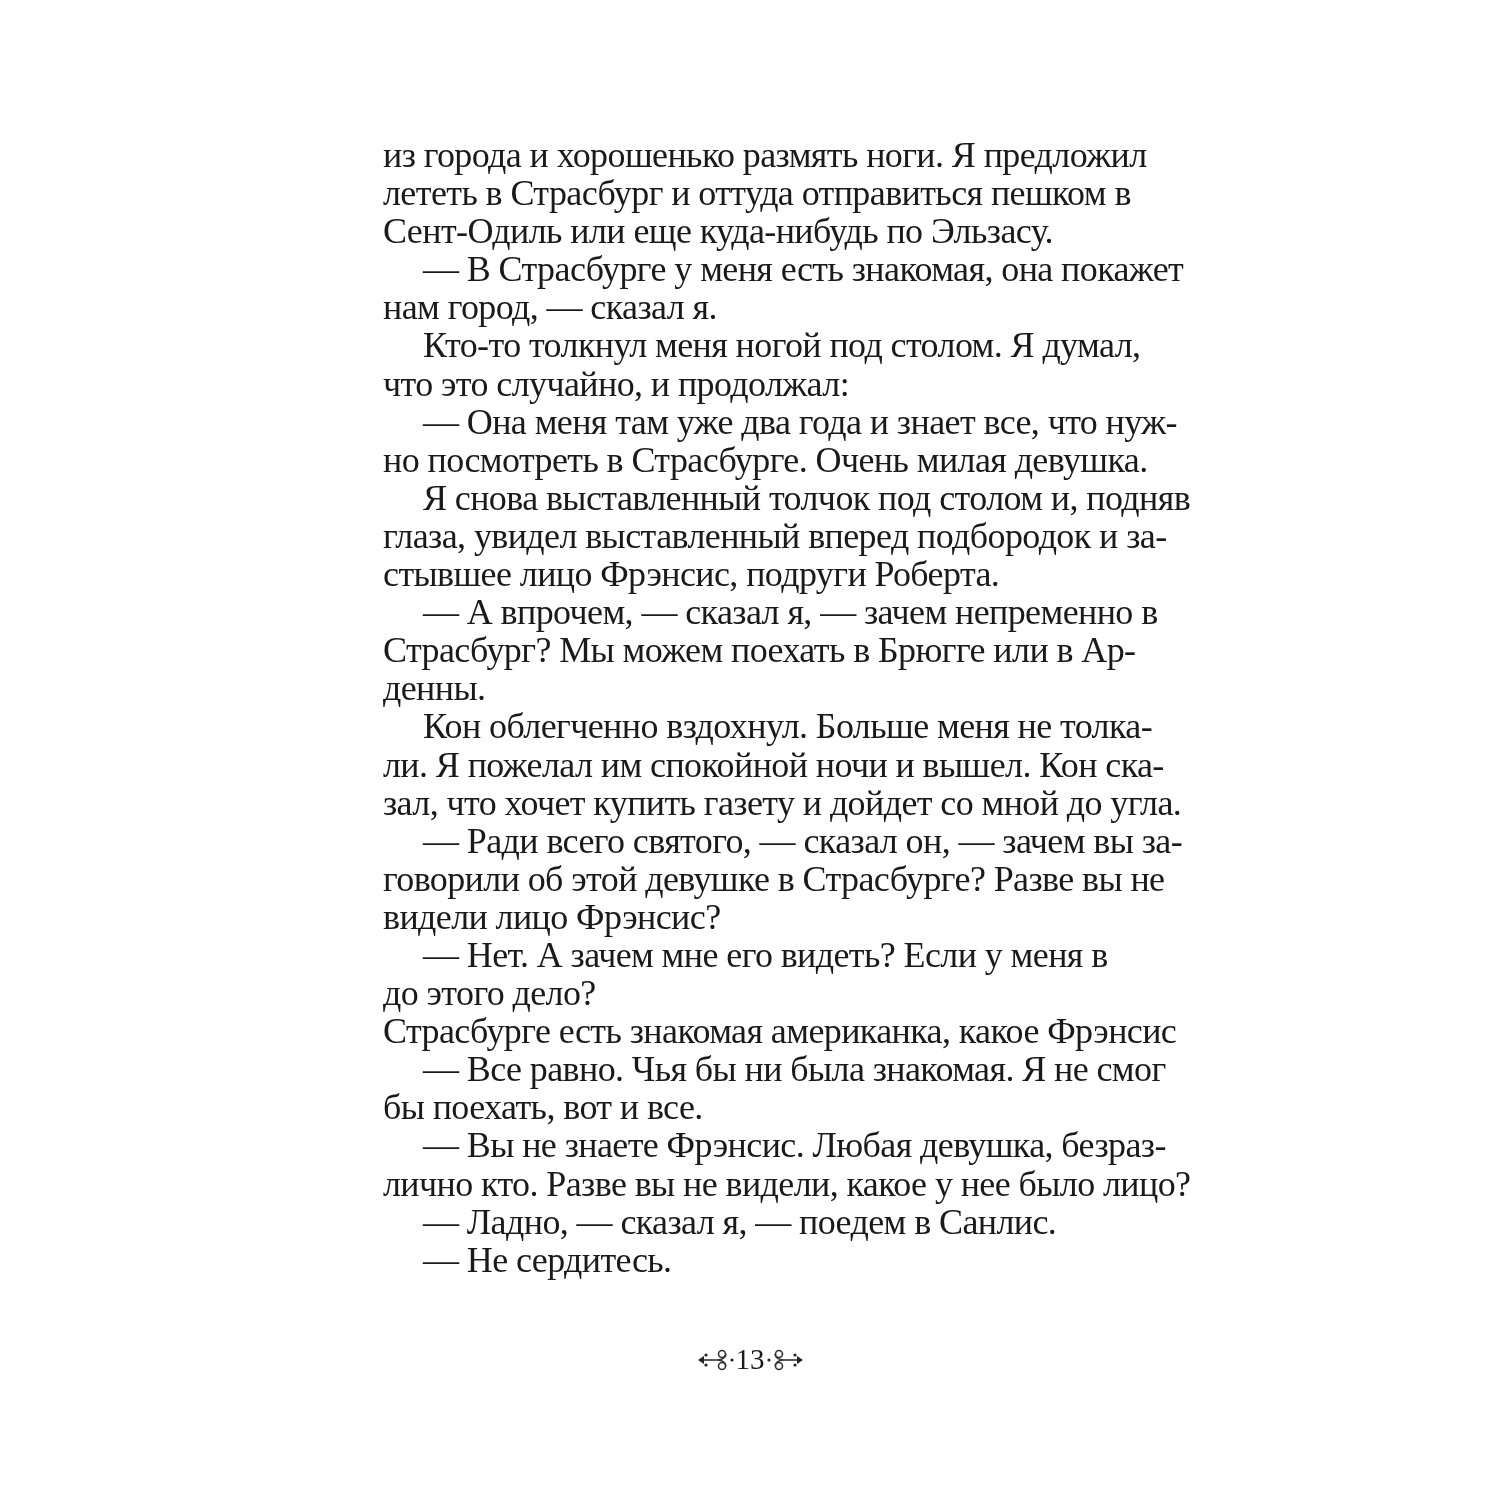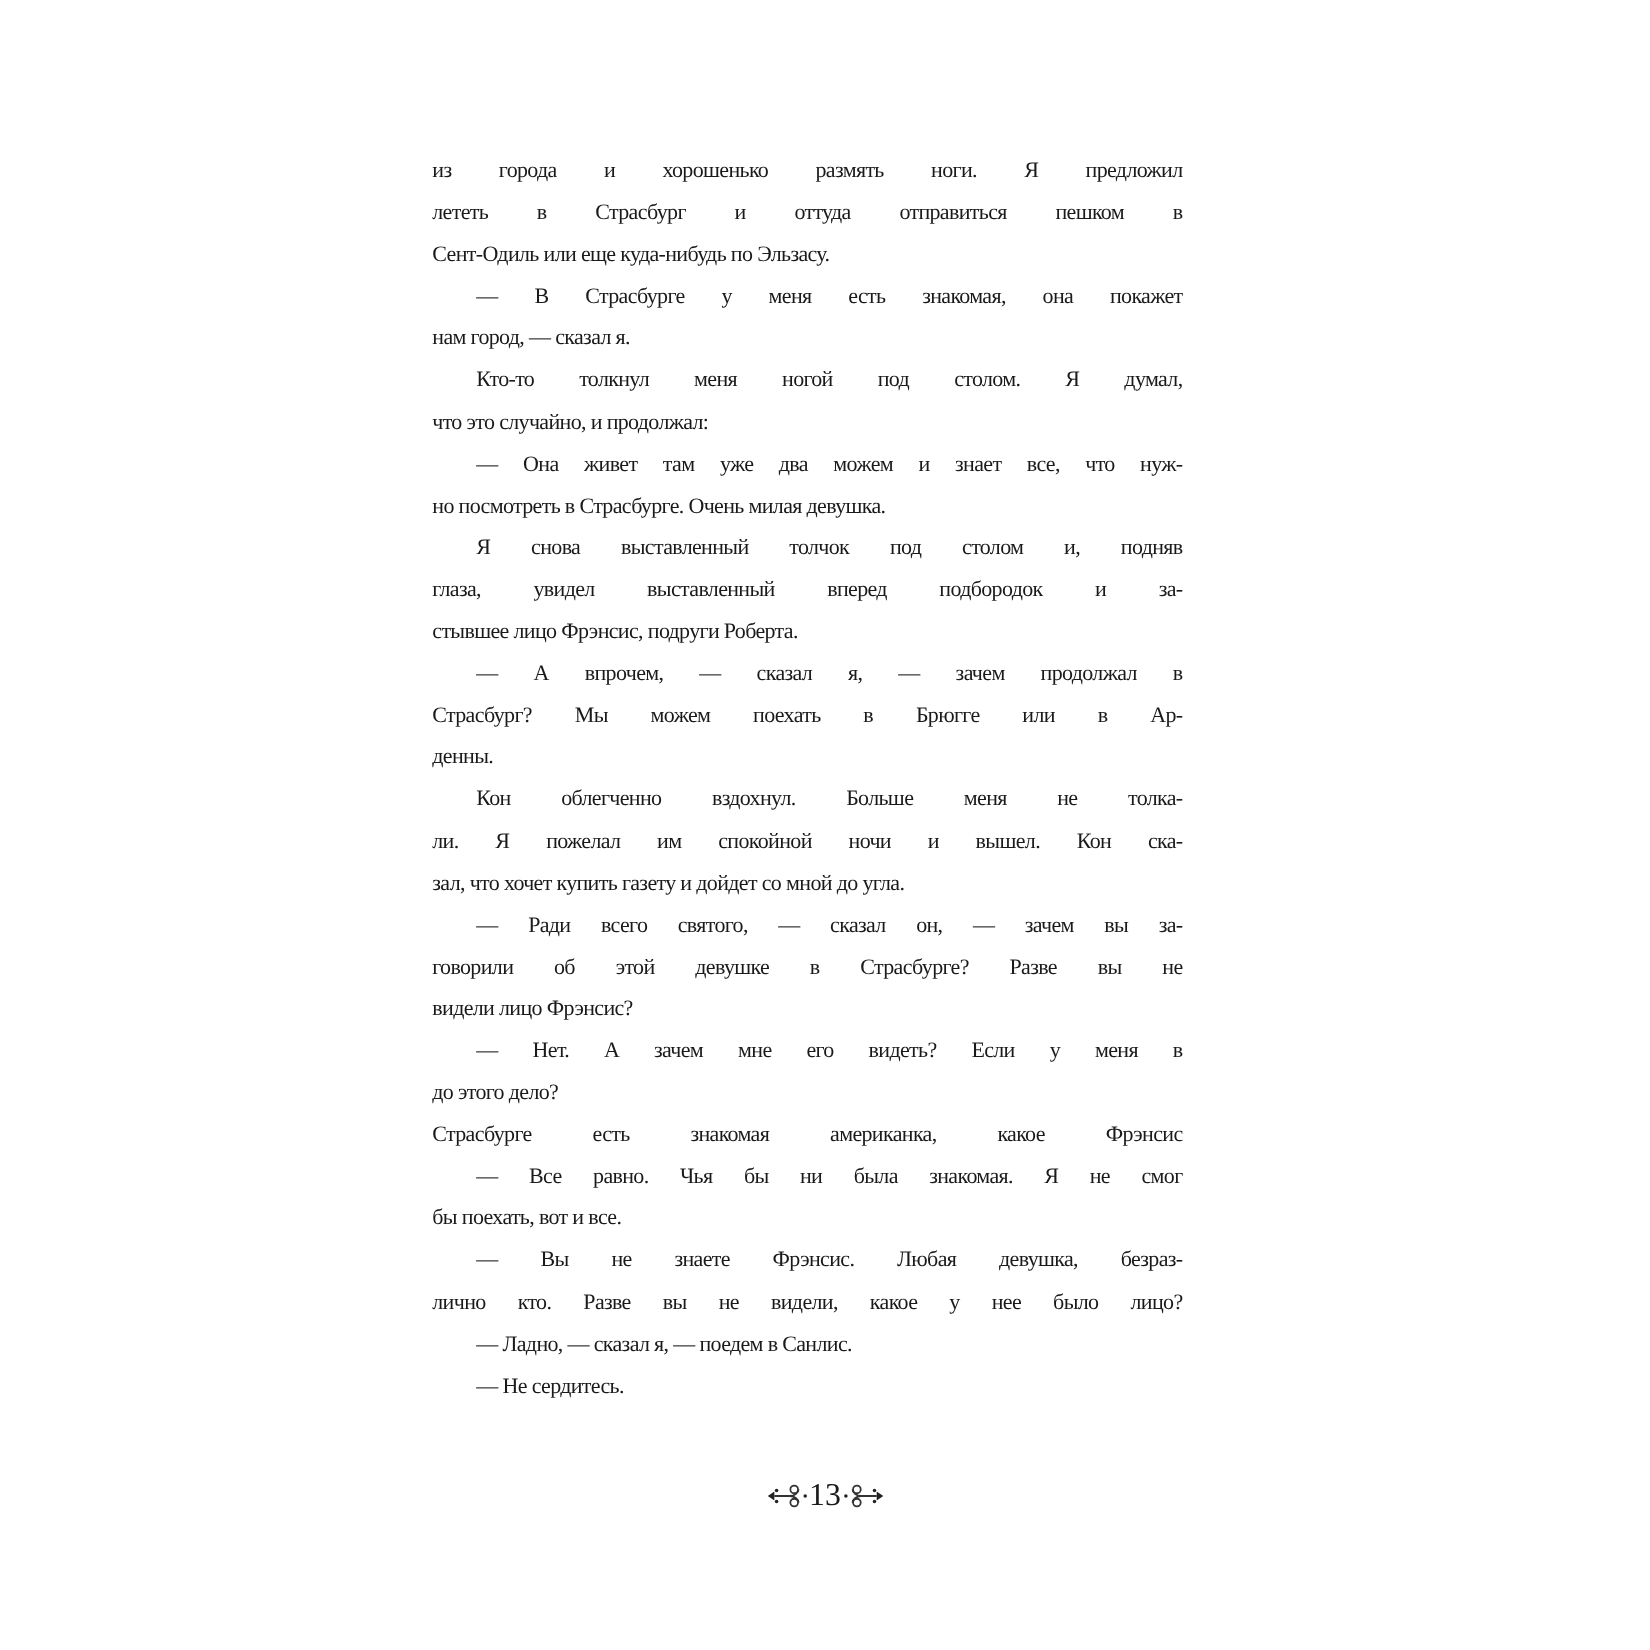--- a/index.html
+++ b/index.html
@@ -8,25 +8,25 @@
       background: #ffffff;
     }
     body {
       width: 1500px;
       height: 1500px;
       position: relative;
       overflow: hidden;
     }
     .page-text {
       position: absolute;
-      left: 393px;
+      left: 383px;
       top: 136px;
       width: 682px;
       font-family: "Liberation Serif", "DejaVu Serif", serif;
-      font-size: 20px;
+      font-size: 36px;
       color: #1a1a1a;
       letter-spacing: -0.6px;
     }
     .line {
       height: 38.1px;
       line-height: 38.1px;
       white-space: nowrap;
       text-align: justify;
       text-align-last: justify;
     }
@@ -58,26 +58,26 @@
 <body>
 
 <div class="page-text">
   <div class="line">из города и хорошенько размять ноги. Я предложил</div>
   <div class="line">лететь в Страсбург и оттуда отправиться пешком в</div>
   <div class="line last">Сент-Одиль или еще куда-нибудь по Эльзасу.</div>
   <div class="line indent">— В Страсбурге у меня есть знакомая, она покажет</div>
   <div class="line last">нам город, — сказал я.</div>
   <div class="line indent">Кто-то толкнул меня ногой под столом. Я думал,</div>
   <div class="line last">что это случайно, и продолжал:</div>
-  <div class="line indent">— Она живет там уже два можем и знает все, что нуж-</div>
+  <div class="line indent">— Она меня там уже два года и знает все, что нуж-</div>
   <div class="line last">но посмотреть в Страсбурге. Очень милая девушка.</div>
   <div class="line indent">Я снова выставленный толчок под столом и, подняв</div>
   <div class="line">глаза, увидел выставленный вперед подбородок и за-</div>
   <div class="line last">стывшее лицо Фрэнсис, подруги Роберта.</div>
-  <div class="line indent">— А впрочем, — сказал я, — зачем продолжал в</div>
+  <div class="line indent">— А впрочем, — сказал я, — зачем непременно в</div>
   <div class="line">Страсбург? Мы можем поехать в Брюгге или в Ар-</div>
   <div class="line last">денны.</div>
   <div class="line indent">Кон облегченно вздохнул. Больше меня не толка-</div>
   <div class="line">ли. Я пожелал им спокойной ночи и вышел. Кон ска-</div>
   <div class="line last">зал, что хочет купить газету и дойдет со мной до угла.</div>
   <div class="line indent">— Ради всего святого, — сказал он, — зачем вы за-</div>
   <div class="line">говорили об этой девушке в Страсбурге? Разве вы не</div>
   <div class="line last">видели лицо Фрэнсис?</div>
   <div class="line indent">— Нет. А зачем мне его видеть? Если у меня в</div>
   <div class="line last">до этого дело?</div>

